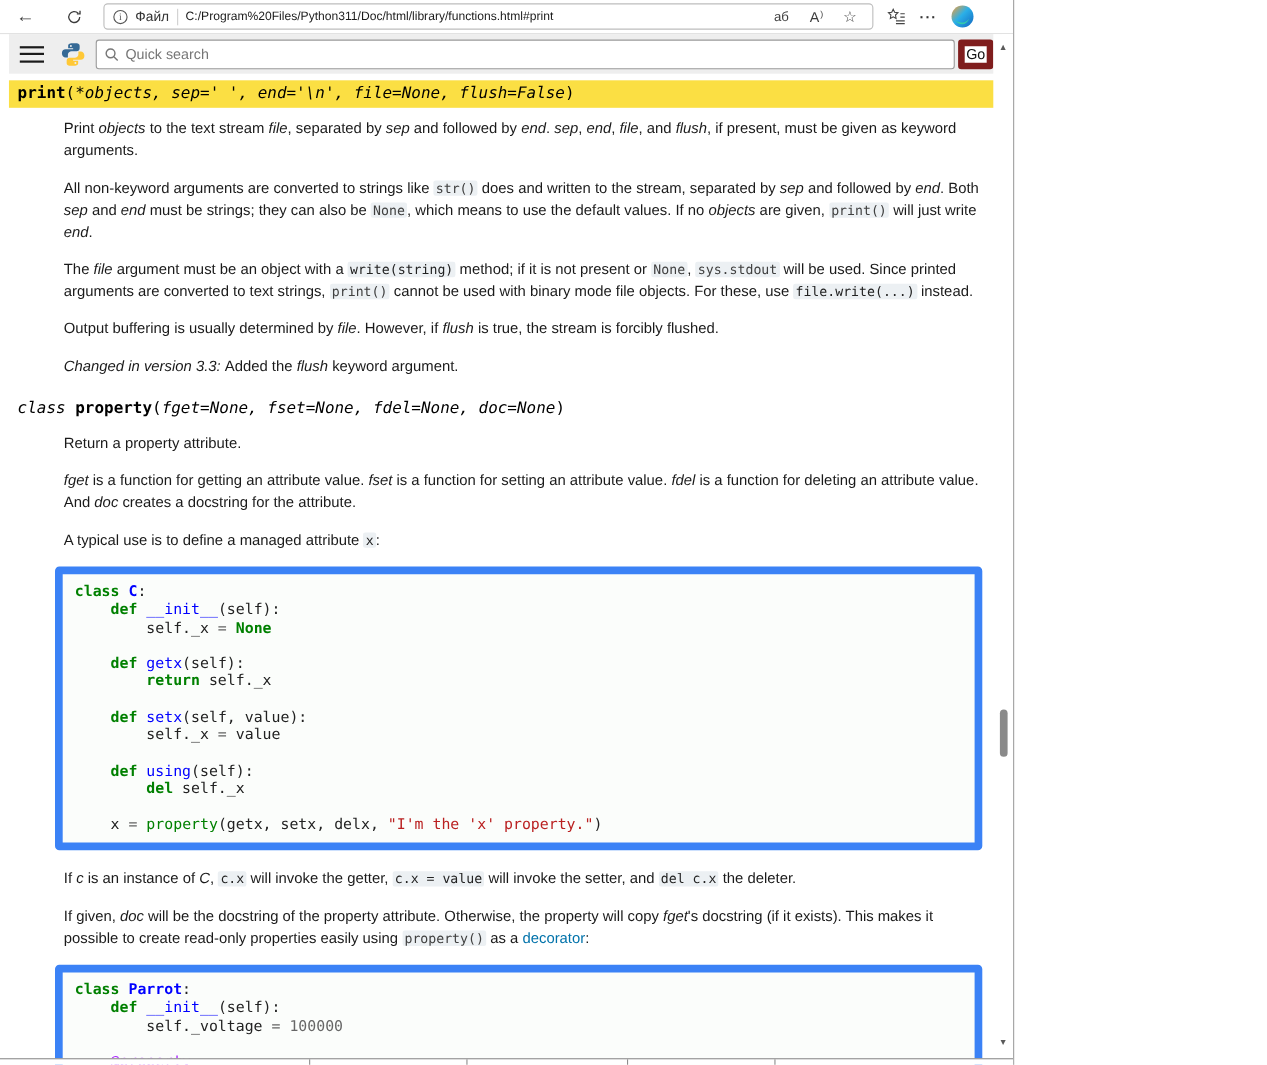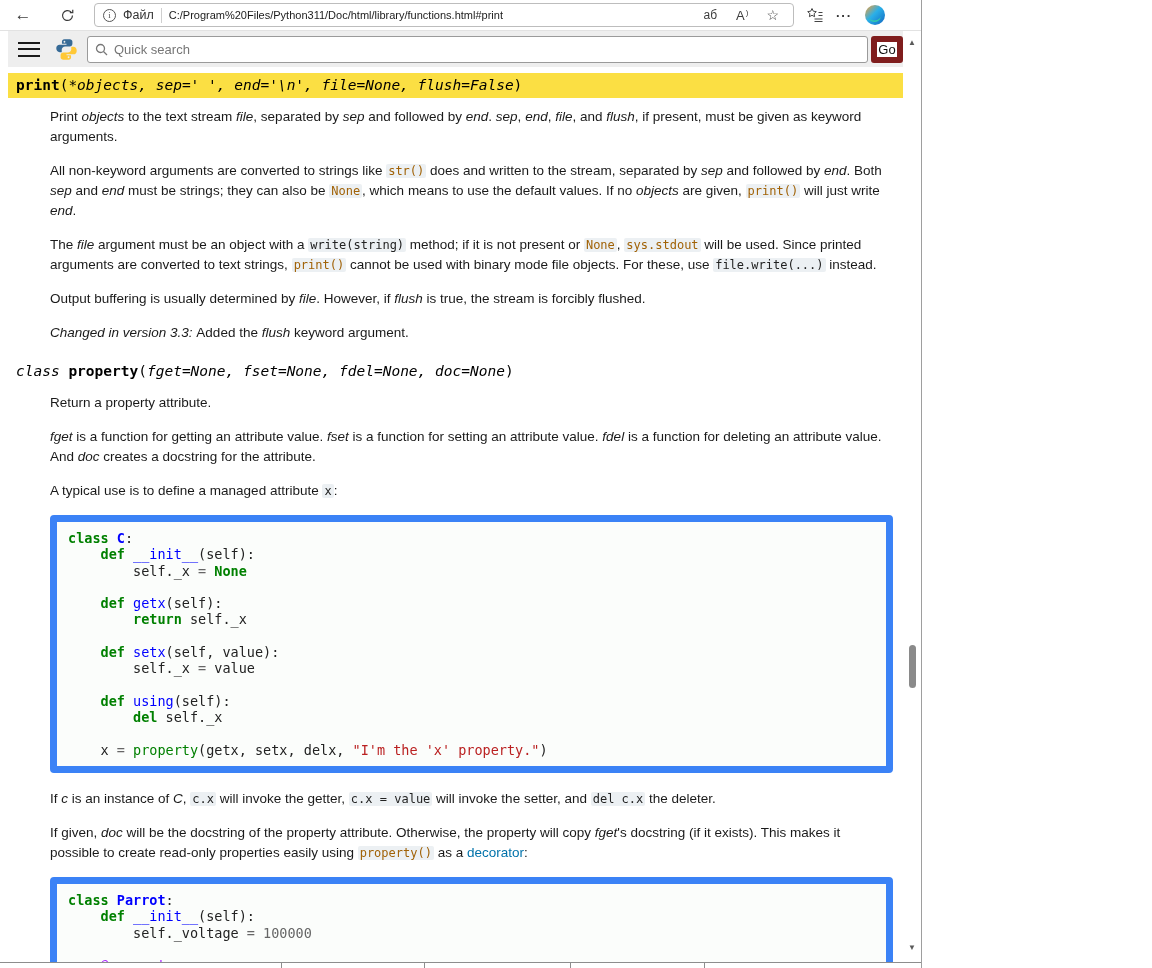--- a/index.html
+++ b/index.html
@@ -36,25 +36,25 @@
   .search-input::placeholder { color:#767676; }
   .go-btn { width:32px; height:27px; margin-left:3px; background:#fff; border:6px solid #7f1d1d; border-radius:3px; font-size:13px; color:#111; cursor:pointer; font-family:"Liberation Sans",sans-serif; }
 
   
   .doc { padding-top:6px; color:#1a1a1a; font-size:13.5px; line-height:20px; }
   dt.sig { font-family:"DejaVu Sans Mono","Liberation Mono",monospace; font-size:14.5px; line-height:21px; padding:2px 8px; color:#000; white-space:nowrap; }
   dt.sig.highlighted { background:#fbdf43; }
   .sg-sn { font-weight:bold; }
   .sg-sp, .sg-pr { font-style:italic; }
   dd.desc { margin:9px 18px 16px 42px; }
-  dd.desc p { margin:0 0 14px 0; }
+  dd.desc p { margin:0 0 14px 8px; }
   .sg-em { font-style:italic; }
   .sg-code, .sg-cl { font-family:"DejaVu Sans Mono","Liberation Mono",monospace; font-size:12px; background:#ecf0f3; padding:0 2px; border-radius:2px; }
   .sg-code { color:#222; }
-  .sg-cl { color:#a16207; }
+  .sg-cl { color:#404040; }
   .sg-a { color:#0072aa; cursor:pointer; }
 
   .codeblock { border:7px solid #3b82f6; background:#fbfdfb; border-radius:4px; padding:8px 11px; margin:0 0 16px 0; font-family:"DejaVu Sans Mono","Liberation Mono",monospace; font-size:13.5px; line-height:16.3px; color:#222; }
   .code-line { white-space:pre; min-height:16.3px; }
   .tk-k  { color:#008000; font-weight:bold; }
   .tk-nc { color:#0000ff; font-weight:bold; }
   .tk-nf { color:#0000ff; }
   .tk-st { color:#ba2121; }
   .tk-o  { color:#666666; }
   .tk-m  { color:#666666; }

